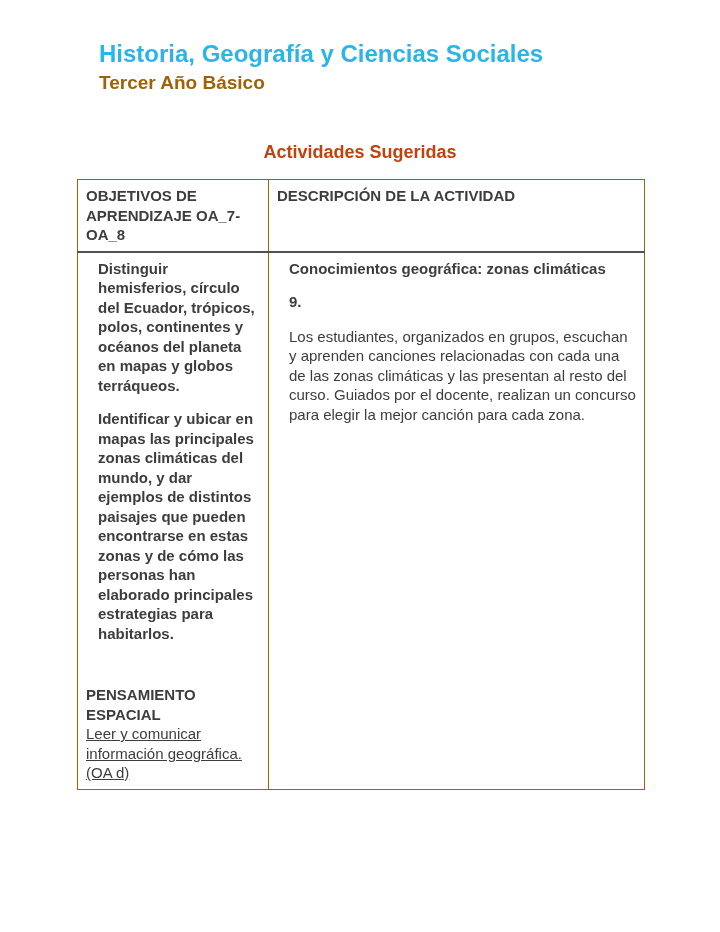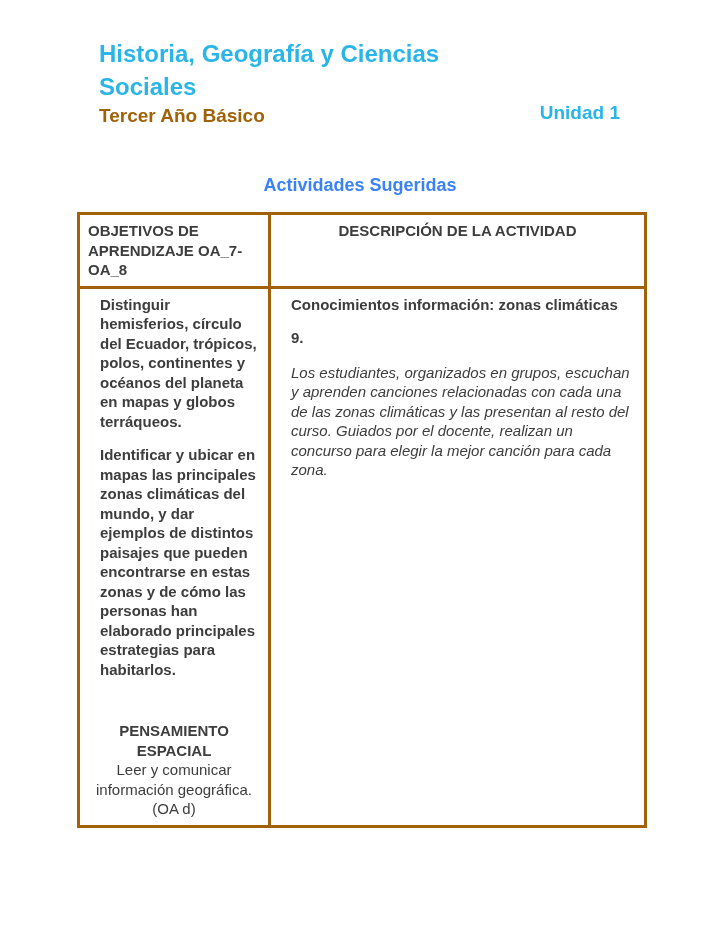--- a/index.html
+++ b/index.html
@@ -47,74 +47,73 @@
     font-weight: bold;
     white-space: nowrap;
   }
   .unit-label { font-size: 19px; line-height: 33px; }
   .oa-label   { font-size: 19px; line-height: 26px; }
 
   
   .section-title {
     margin: 44px 0 0 0;
     text-align: center;
-    color: #3b82f6;
+    color: #c2410c;
     font-size: 18px;
     font-weight: bold;
     line-height: 24px;
   }
 
   
   .activity-table {
     margin: 15px 0 0 77px;
     width: 567px;
     border-collapse: collapse;
     table-layout: fixed;
     font-size: 15px;
     line-height: 19.5px;
     color: #3d3d3d;
   }
   .activity-table th,
   .activity-table td {
-    border: 3px solid #a16207;
+    border: 1px solid #a16207;
     vertical-align: top;
     padding: 6px 8px;
   }
   .activity-table th {
     border-bottom: 2px solid #505050;
     font-size: 15px;
     font-weight: bold;
   }
   .col-objectives { width: 191px; }
   .col-activity   { width: 376px; }
   th.obj-header { text-align: left; }
-  th.act-header { text-align: center; }
+  th.act-header { text-align: left; }
   .body-row td { height: 471px; }
 
   .activity-table p { margin: 0 0 14px 12px; }
   .objectives-cell p { font-weight: bold; }
-  .pensamiento-block { margin-top: 42px; text-align: center; }
+  .pensamiento-block { margin-top: 42px; }
   .pensamiento-title { font-weight: bold; }
-  .pensamiento-body  { font-weight: normal; }
+  .pensamiento-body  { font-weight: normal; text-decoration: underline; }
   .activity-title  { font-weight: bold; }
   .activity-number { font-weight: bold; margin-bottom: 15px !important; }
-  .activity-body   { font-weight: normal; font-style: italic; }
+  .activity-body   { font-weight: normal; }
 </style>
 </head>
 <body>
 
 <div class="page">
 
   <div class="header">
     <div class="header-left">
       <h1 class="doc-title">Historia, Geografía y Ciencias Sociales</h1>
       <div class="doc-subtitle">Tercer Año Básico</div>
     </div>
     <div class="header-right">
-      <div class="unit-label">Unidad 1</div>
     </div>
   </div>
 
   <h2 class="section-title">Actividades Sugeridas</h2>
 
   <table class="activity-table">
     <colgroup>
       <col class="col-objectives">
       <col class="col-activity">
     </colgroup>
@@ -128,21 +127,21 @@
       <tr class="body-row">
         <td class="objectives-cell">
           <p>Distinguir hemisferios, círculo del Ecuador, trópicos, polos, continentes y océanos del planeta en mapas y globos terráqueos.</p>
           <p>Identificar y ubicar en mapas las principales zonas climáticas del mundo, y dar ejemplos de distintos paisajes que pueden encontrarse en estas zonas y de cómo las personas han elaborado principales estrategias para habitarlos.</p>
           <div class="pensamiento-block">
             <div class="pensamiento-title">PENSAMIENTO ESPACIAL</div>
             <div class="pensamiento-body">Leer y comunicar información geográfica. (OA d)</div>
           </div>
         </td>
         <td class="activity-cell">
-          <p class="activity-title">Conocimientos información: zonas climáticas</p>
+          <p class="activity-title">Conocimientos geográfica: zonas climáticas</p>
           <p class="activity-number">9.</p>
           <p class="activity-body">Los estudiantes, organizados en grupos, escuchan y aprenden canciones relacionadas con cada una de las zonas climáticas y las presentan al resto del curso. Guiados por el docente, realizan un concurso para elegir la mejor canción para cada zona.</p>
         </td>
       </tr>
     </tbody>
   </table>
 
 </div>
 
 </body></html>

